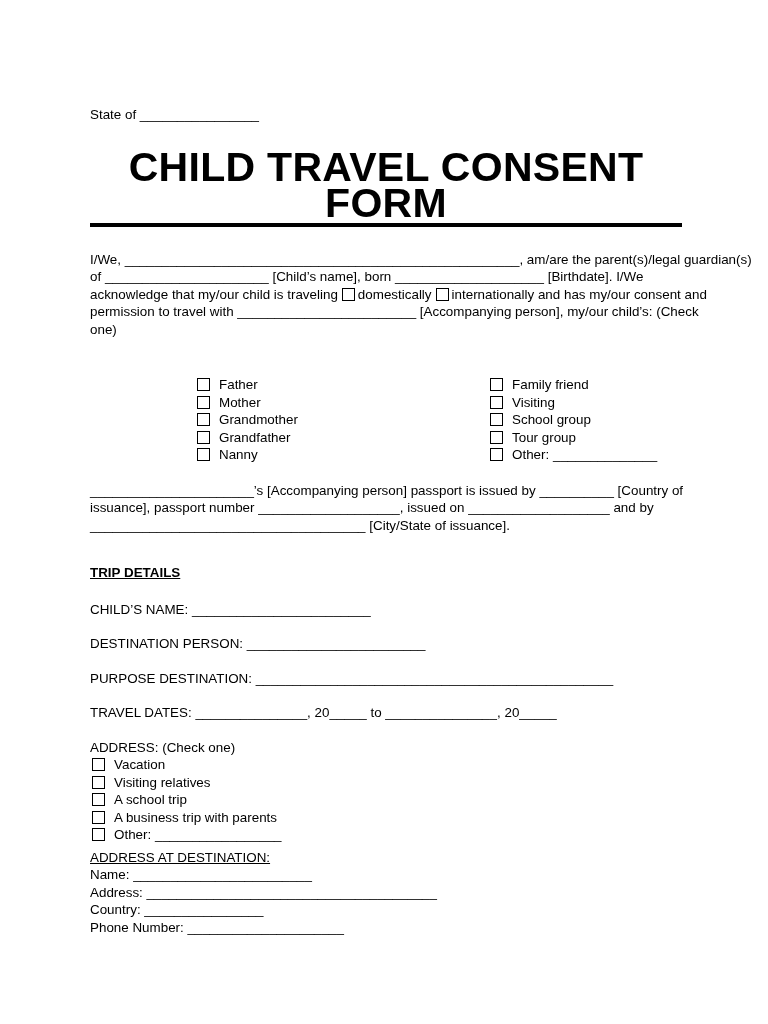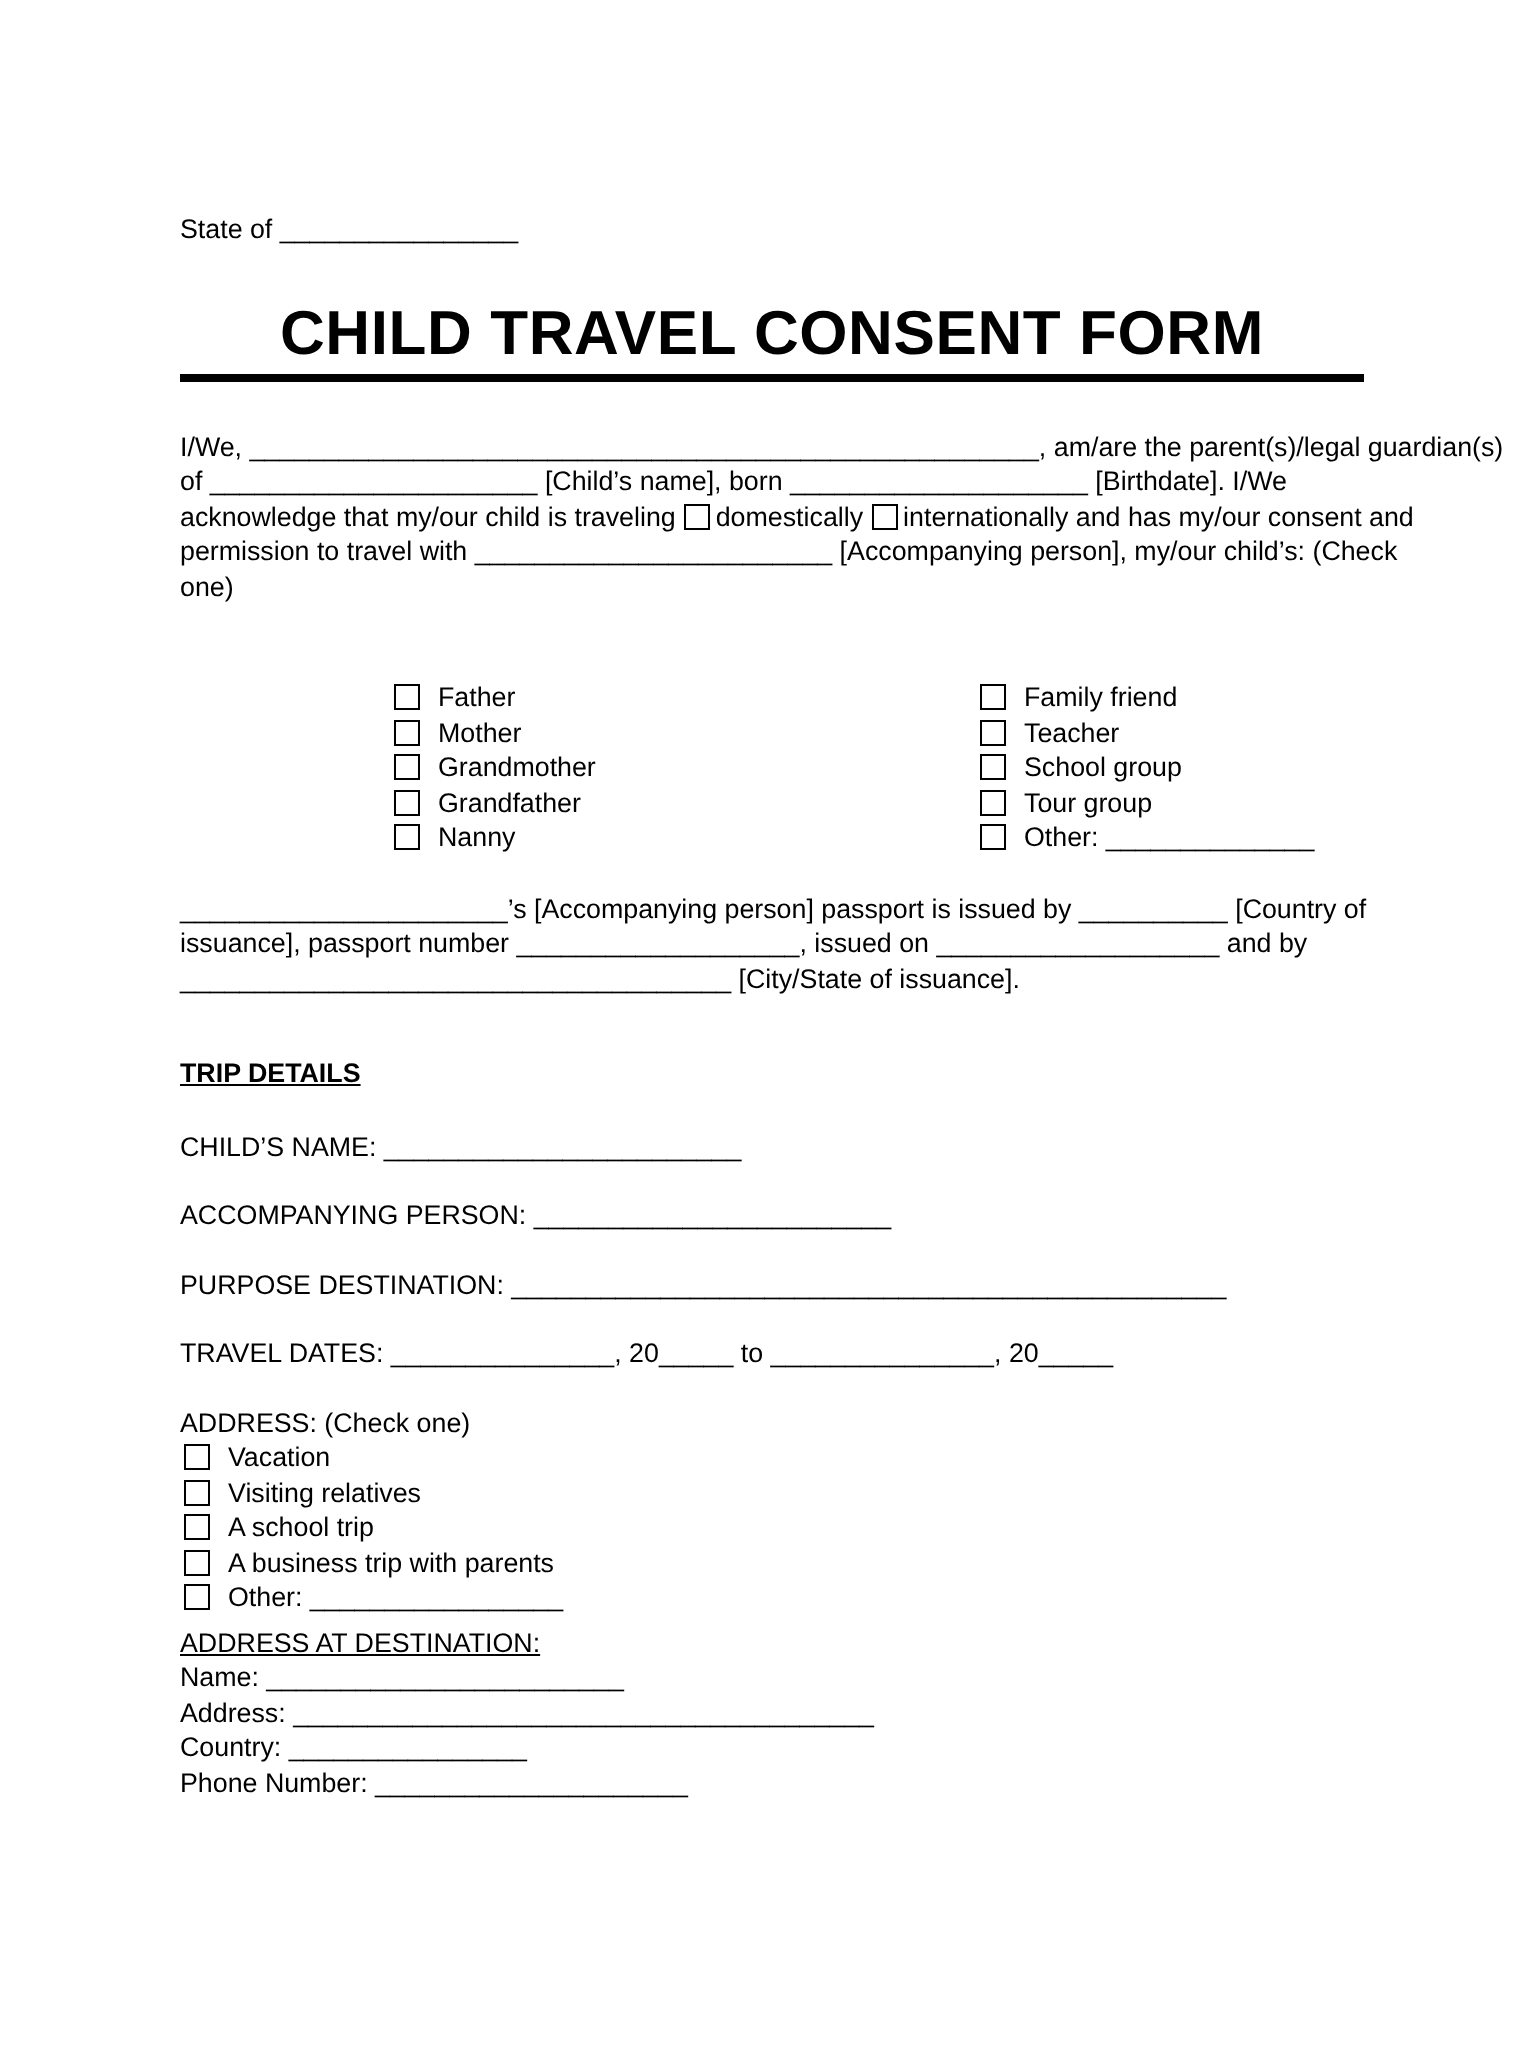--- a/index.html
+++ b/index.html
@@ -11,21 +11,21 @@
     overflow: hidden;
   }
   .page {
     width: 768px; height: 1024px;
     padding: 106px 86px 0 90px;
     background: #fff;
   }
   .txt { font-size: 13.4px; line-height: 17.5px; }
   .state-of { margin-bottom: 25px; }
   .title {
-    font-size: 31px;
+    font-size: 41px;
     font-weight: bold;
     text-align: center;
     letter-spacing: 0.3px;
     line-height: 36px;
   }
   .title-rule { height: 4px; background: #000; margin-top: 2px; margin-bottom: 24px; }
   .para { white-space: nowrap; }
   .checkbox {
     display: inline-block;
     width: 13px; height: 13px;
@@ -90,21 +90,21 @@
         <span class="txt">Nanny</span>
       </div>
     </div>
     <div class="check-col right">
       <div class="check-item">
         <span class="checkbox"></span>
         <span class="txt">Family friend</span>
       </div>
       <div class="check-item">
         <span class="checkbox"></span>
-        <span class="txt">Teacher</span>
+        <span class="txt">Visiting</span>
       </div>
       <div class="check-item">
         <span class="checkbox"></span>
         <span class="txt">School group</span>
       </div>
       <div class="check-item">
         <span class="checkbox"></span>
         <span class="txt">Tour group</span>
       </div>
       <div class="check-item">
@@ -116,21 +116,21 @@
 
   <div class="txt para passport-para">
     <span>______________________’s [Accompanying person] passport is issued by __________ [Country of</span><br>
     <span>issuance], passport number ___________________, issued on ___________________ and by</span><br>
     <span>_____________________________________ [City/State of issuance].</span>
   </div>
 
   <div class="txt section-heading">TRIP DETAILS</div>
 
   <div class="txt detail-line">CHILD’S NAME: ________________________</div>
-  <div class="txt detail-line">ACCOMPANYING PERSON: ________________________</div>
+  <div class="txt detail-line">DESTINATION PERSON: ________________________</div>
   <div class="txt detail-line">PURPOSE DESTINATION: ________________________________________________</div>
   <div class="txt detail-line">TRAVEL DATES: _______________, 20_____ to _______________, 20_____</div>
 
   <div class="txt">ADDRESS: (Check one)</div>
   <div class="purpose-list">
     <div class="check-item">
       <span class="checkbox"></span>
       <span class="txt">Vacation</span>
     </div>
     <div class="check-item">

